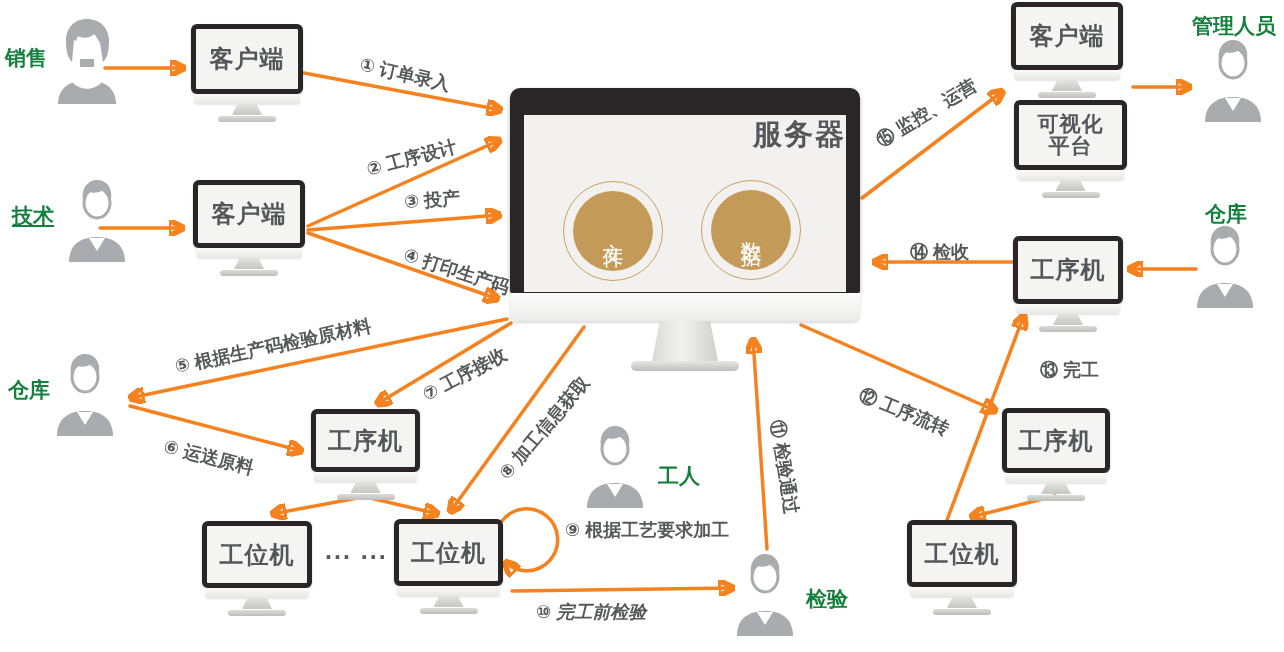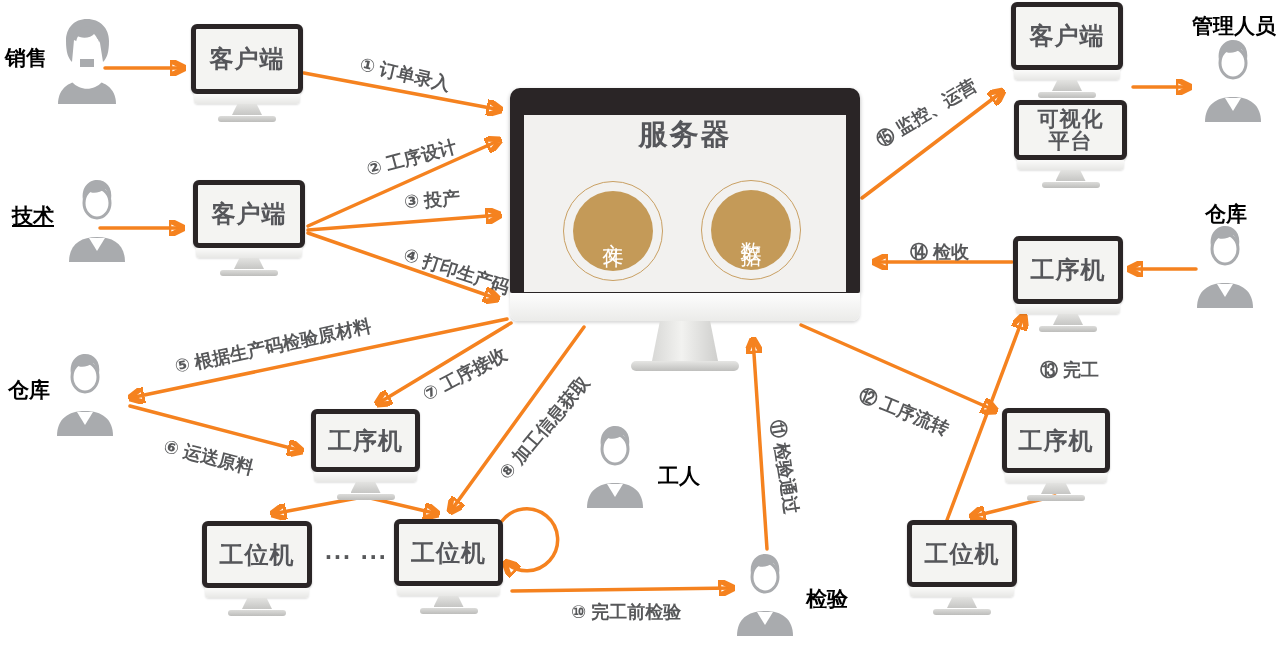--- a/index.html
+++ b/index.html
@@ -19,36 +19,36 @@
   }
   .mlabel{font-weight:bold;font-size:24px;color:#55565a;letter-spacing:1px;line-height:1.05;text-align:center;}
   .chin{height:10px;margin:0 3px;background:linear-gradient(#fbfbfa,#e7e7e5);border-radius:0 0 4px 4px;box-shadow:0 1px 2px rgba(0,0,0,.12);}
   .neck{width:30px;height:11px;margin:0 auto;background:linear-gradient(#e3e3e1,#c6c6c4);clip-path:polygon(18% 0,82% 0,100% 100%,0 100%);}
   .base{width:58px;height:6px;margin:1px auto 0;border-radius:3px;background:linear-gradient(#dcdcda,#bdbdbb);}
 
   
   .server{position:absolute;left:510px;top:88px;width:350px;}
   .srv-frame{box-sizing:border-box;height:205px;background:#2a2526;border-radius:10px 10px 2px 2px;padding:14px;box-shadow:0 2px 4px rgba(0,0,0,.3);}
   .srv-screen{position:relative;width:100%;height:100%;background:#f2f1ef;}
-  .srv-title{margin-top:13px;text-align:center;font-weight:bold;font-size:29px;color:#55565a;letter-spacing:2px;}
+  .srv-title{margin-top:13px;text-align:right;font-weight:bold;font-size:29px;color:#55565a;letter-spacing:2px;}
   .store-ring{position:absolute;width:98px;height:98px;border:1px solid #c9a063;border-radius:50%;display:flex;align-items:center;justify-content:center;}
   .store-disc{width:80px;height:80px;border-radius:50%;background:#c49a58;display:flex;align-items:center;justify-content:center;}
   .store-text{writing-mode:vertical-rl;color:#ffffff;font-size:21px;letter-spacing:5px;font-family:"DejaVu Serif","Liberation Serif",serif;}
   .srv-chin{height:28px;background:linear-gradient(#fdfdfd,#ebebe9);border-radius:0 0 8px 8px;box-shadow:0 2px 3px rgba(0,0,0,.15);}
   .srv-neck{width:66px;height:40px;margin:0 auto;background:linear-gradient(90deg,#d8d8d6,#f2f2f0 45%,#cfcfcd);clip-path:polygon(12% 0,88% 0,100% 100%,0 100%);}
   .srv-base{width:108px;height:10px;margin:0 auto;border-radius:5px;background:linear-gradient(#e6e6e4,#bfbfbd);}
 
   
   .person{position:absolute;}
   .person svg{display:block;}
   .p-fill{fill:#a9abae;}
   .p-line{fill:none;stroke:#a9abae;stroke-width:3;}
 
   
-  .role{position:absolute;font-weight:bold;font-size:21px;color:#000000;white-space:nowrap;}
+  .role{position:absolute;font-weight:bold;font-size:21px;color:#15803d;white-space:nowrap;}
   .flow{position:absolute;font-weight:bold;font-size:18px;color:#57585a;white-space:nowrap;transform-origin:0 50%;}
   .dots{position:absolute;font-weight:bold;font-size:25px;color:#57585a;letter-spacing:2px;}
 </style>
 </head>
 <body>
 
 <div id="stage">
 
   <svg id="arrows">
     <defs>
@@ -122,21 +122,21 @@
   <div class="monitor" style="left:1011px;top:2px;width:112px;">
     <div class="frame" style="height:68px;">
         <span class="mlabel">客户端</span>
       </div>
     <div class="chin"></div>
       <div class="neck"></div>
       <div class="base"></div>
   </div>
 
   <div class="monitor" style="left:1014px;top:100px;width:113px;">
-    <div class="frame" style="height:60px;">
+    <div class="frame" style="height:70px;">
       <span class="mlabel" style="font-size:21px;">
         <span>可视化</span><br>
         <span>平台</span>
       </span>
     </div>
     <div class="chin"></div>
       <div class="neck"></div>
       <div class="base"></div>
   </div>
 
@@ -269,20 +269,21 @@
   <div class="role" style="left:1205px;top:200px;">仓库</div>
 
   <div class="flow" style="left:360px;top:52px;transform:rotate(13deg);">① 订单录入</div>
   <div class="flow" style="left:367px;top:158px;transform:rotate(-15deg);">② 工序设计</div>
   <div class="flow" style="left:404px;top:190px;transform:rotate(-4deg);">③ 投产</div>
   <div class="flow" style="left:404px;top:242px;transform:rotate(18deg);">④ 打印生产码</div>
   <div class="flow" style="left:175px;top:355px;transform:rotate(-12deg);">⑤ 根据生产码检验原材料</div>
   <div class="flow" style="left:164px;top:434px;transform:rotate(14deg);">⑥ 运送原料</div>
   <div class="flow" style="left:424px;top:384px;transform:rotate(-28deg);">⑦ 工序接收</div>
   <div class="flow" style="left:503px;top:465px;transform:rotate(-50deg);">⑧ 加工信息获取</div>
-  <div class="flow" style="left:571px;top:600px;">⑩ 完工前检验</div>
+  <div class="flow" style="left:565px;top:518px;">⑨ 根据工艺要求加工</div>
+  <div class="flow" style="left:536px;top:600px;font-style:italic;">⑩ 完工前检验</div>
   <div class="flow" style="left:777px;top:408px;transform:rotate(81deg);">⑪ 检验通过</div>
   <div class="flow" style="left:860px;top:382px;transform:rotate(22deg);">⑫ 工序流转</div>
   <div class="flow" style="left:1040px;top:358px;">⑬ 完工</div>
   <div class="flow" style="left:901px;top:240px;margin-left:9px;">⑭ 检收</div>
   <div class="flow" style="left:878px;top:130px;transform:rotate(-31deg);">⑮ 监控、运营</div>
 
 </div>
 
 </body></html>

